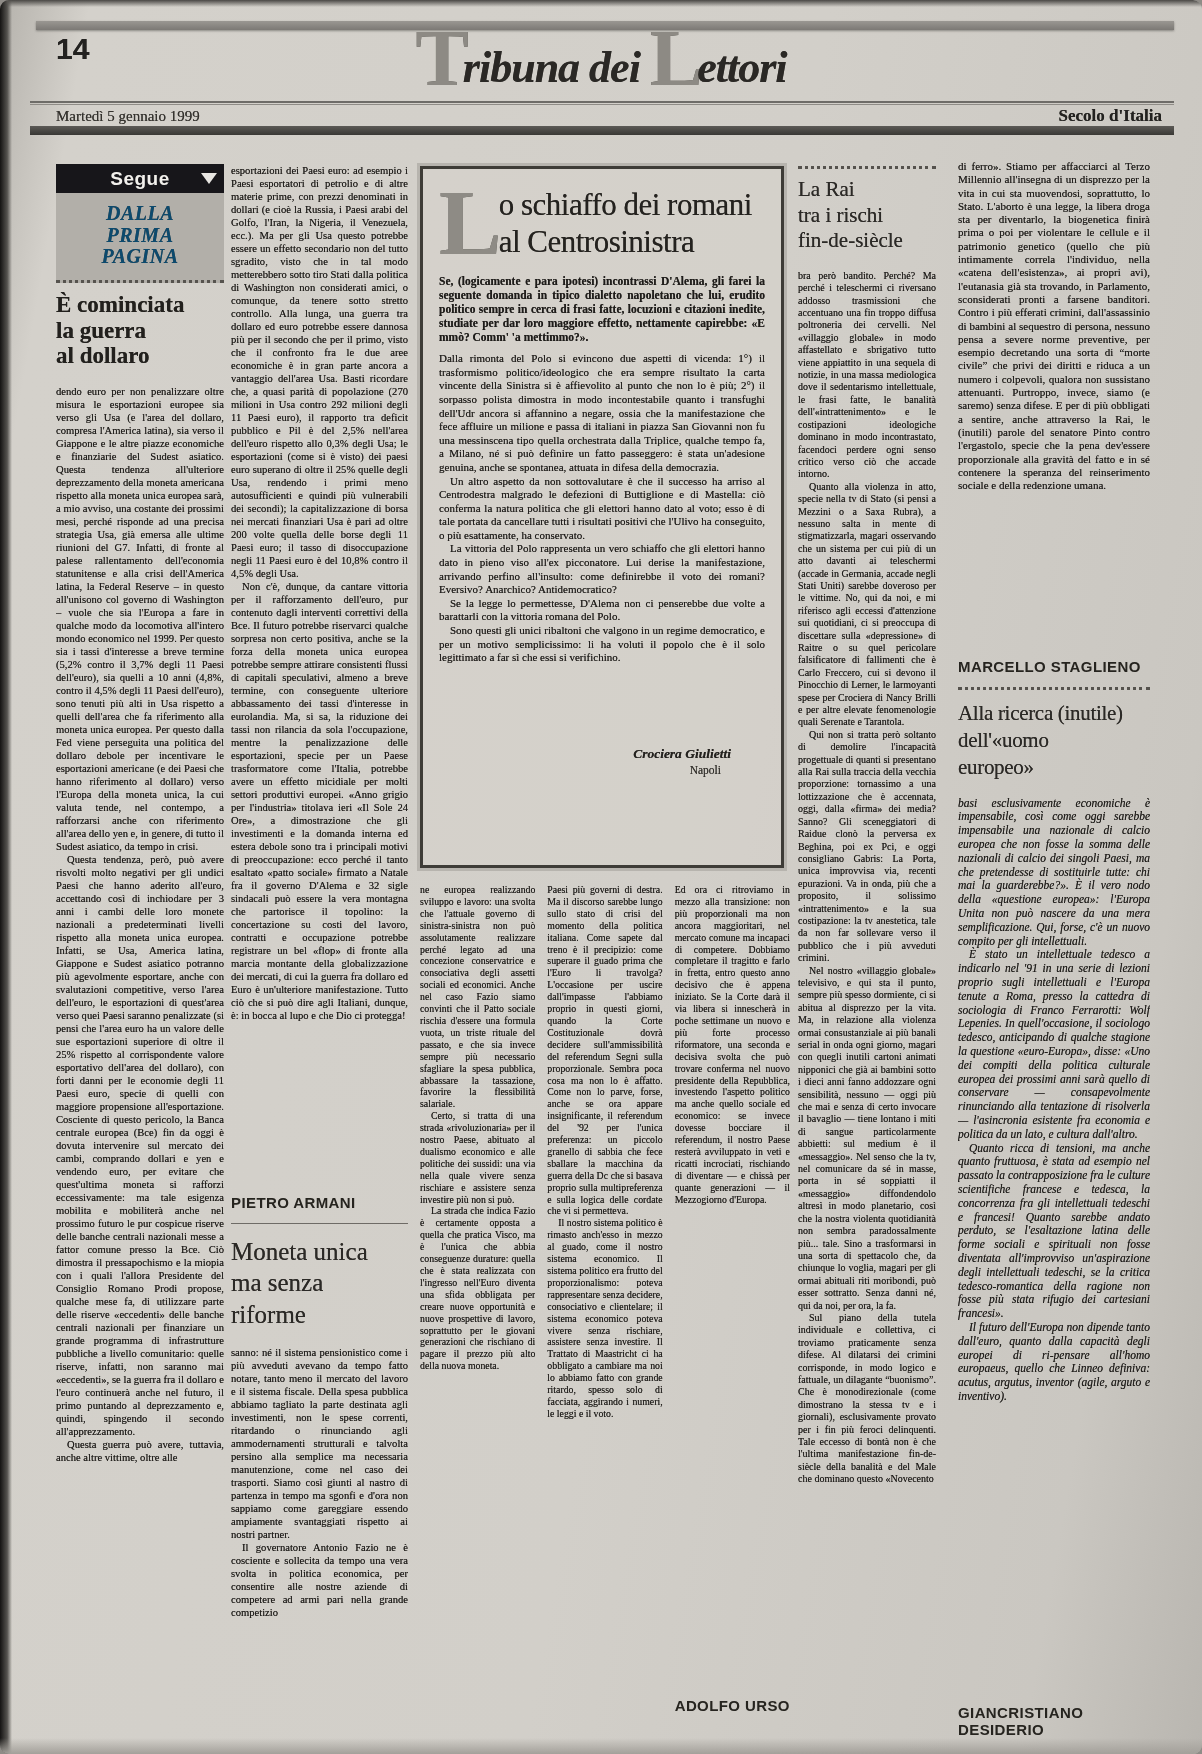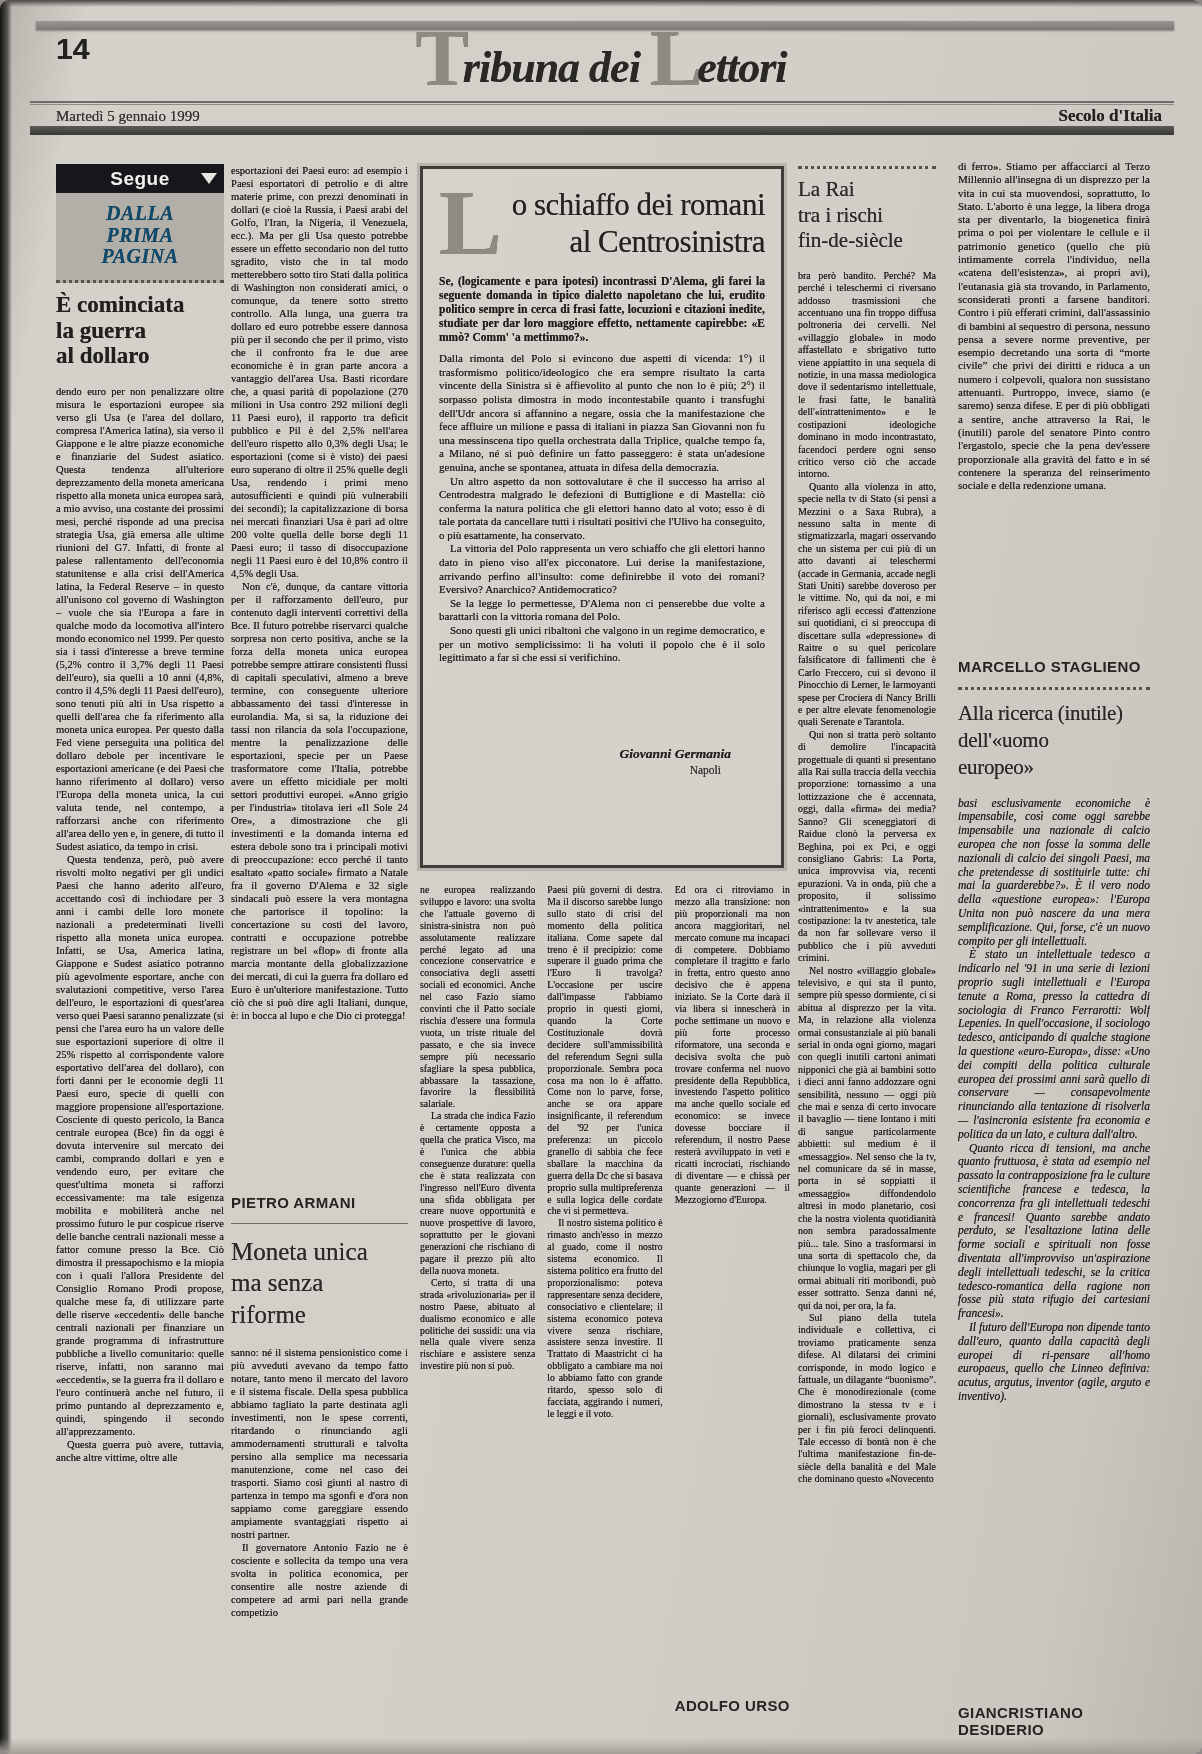--- a/index.html
+++ b/index.html
@@ -65,21 +65,21 @@
   .hl-moneta .hl-line { font-size:25px; line-height:1.25; color:#2b2926; }
   .col2-moneta { margin-top:16px; flex:1; overflow:hidden; font-size:10.6px; line-height:13px; }
 
   
   .center-box { position:absolute; left:420px; top:166px; width:364px; height:702px;
                 border:3px solid #3e3c37; box-shadow:0 0 0 3px #b7b4ae; background:rgba(214,211,205,.45);
                 padding:14px 16px 10px; }
   .cb-head { display:flex; align-items:flex-start; }
   .cb-drop { font-size:94px; line-height:.72; color:#8e8b85; font-weight:bold; letter-spacing:-3px;
              padding-top:6px; }
-  .cb-titles { flex:1; text-align:right; padding-top:4px; }
+  .cb-titles { flex:1; text-align:left; padding-top:4px; }
   .cb-titles .hl-line { font-size:31px; line-height:1.18; color:#24221f; letter-spacing:-.5px; }
   .cb-intro { margin-top:14px; font-weight:bold; font-size:11.5px; line-height:14px; text-align:justify; }
   .cb-body { margin-top:8px; font-size:11px; line-height:13.6px; height:386px; overflow:hidden; }
   .cb-sig { margin-top:8px; text-align:right; padding-right:34px; }
   .cb-sig-name { font-weight:bold; font-style:italic; font-size:13.5px; color:#24221f; }
   .cb-sig-loc { font-size:11.5px; padding-right:10px; margin-top:2px; color:#34322e; }
 
   
   .lower-mid { position:absolute; left:420px; top:884px; width:370px; height:828px;
                display:flex; gap:12px; }
@@ -179,31 +179,31 @@
     </div>
     <div class="cb-intro txt">Se, (logicamente e para ipotesi) incontrassi D'Alema, gli farei la seguente domanda in tipico dialetto napoletano che lui, erudito politico sempre in cerca di frasi fatte, locuzioni e citazioni inedite, studiate per dar loro maggiore effetto, nettamente capirebbe: «E mmò? Comm' 'a mettimmo?».</div>
     <div class="cb-body body-text txt">
         <p>Dalla rimonta del Polo si evincono due aspetti di vicenda: 1°) il trasformismo politico/ideologico che era sempre risultato la carta vincente della Sinistra si è affievolito al punto che non lo è più; 2°) il sorpasso polista dimostra in modo incontestabile quanto i transfughi dell'Udr ancora si affannino a negare, ossia che la manifestazione che fece affluire un milione e passa di italiani in piazza San Giovanni non fu una messinscena tipo quella orchestrata dalla Triplice, qualche tempo fa, a Milano, né si può definire un fatto passeggero: è stata un'adesione genuina, anche se spontanea, attuata in difesa della democrazia.</p>
         <p>Un altro aspetto da non sottovalutare è che il successo ha arriso al Centrodestra malgrado le defezioni di Buttiglione e di Mastella: ciò conferma la natura politica che gli elettori hanno dato al voto; esso è di tale portata da cancellare tutti i risultati positivi che l'Ulivo ha conseguito, o più esattamente, ha conservato.</p>
         <p>La vittoria del Polo rappresenta un vero schiaffo che gli elettori hanno dato in pieno viso all'ex picconatore. Lui derise la manifestazione, arrivando perfino all'insulto: come definirebbe il voto dei romani? Eversivo? Anarchico? Antidemocratico?</p>
         <p>Se la legge lo permettesse, D'Alema non ci penserebbe due volte a barattarli con la vittoria romana del Polo.</p>
         <p>Sono questi gli unici ribaltoni che valgono in un regime democratico, e per un motivo semplicissimo: li ha voluti il popolo che è il solo legittimato a far sì che essi si verifichino.</p>
       </div>
     <div class="cb-sig">
-      <div class="cb-sig-name txt">Giovanni Germania</div>
+      <div class="cb-sig-name txt">Crociera Giulietti</div>
       <div class="cb-sig-loc txt">Napoli</div>
     </div>
   </div>
 
   <div class="lower-mid">
     <div class="lm-col">
       <div class="body-text txt">
           <p>ne europea realizzando sviluppo e lavoro: una svolta che l'attuale governo di sinistra-sinistra non può assolutamente realizzare perché legato ad una concezione conservatrice e consociativa degli assetti sociali ed economici. Anche nel caso Fazio siamo convinti che il Patto sociale rischia d'essere una formula vuota, un triste rituale del passato, e che sia invece sempre più necessario sfagliare la spesa pubblica, abbassare la tassazione, favorire la flessibilità salariale.</p>
+          <p>Certo, si tratta di una strada «rivoluzionaria» per il nostro Paese, abituato al dualismo economico e alle politiche dei sussidi: una via nella quale vivere senza rischiare e assistere senza investire più non si può.</p>
           <p>La strada che indica Fazio è certamente opposta a quella che pratica Visco, ma è l'unica che abbia conseguenze durature: quella che è stata realizzata con l'ingresso nell'Euro diventa una sfida obbligata per creare nuove opportunità e nuove prospettive di lavoro, soprattutto per le giovani generazioni che rischiano di pagare il prezzo più alto della nuova moneta.</p>
-          <p>Certo, si tratta di una strada «rivoluzionaria» per il nostro Paese, abituato al dualismo economico e alle politiche dei sussidi: una via nella quale vivere senza rischiare e assistere senza investire più non si può.</p>
         </div>
     </div>
     <div class="lm-col">
       <div class="body-text txt">
           <p>Paesi più governi di destra. Ma il discorso sarebbe lungo sullo stato di crisi del momento della politica italiana. Come sapete dal treno è il precipizio: come superare il guado prima che l'Euro li travolga? L'occasione per uscire dall'impasse l'abbiamo proprio in questi giorni, quando la Corte Costituzionale dovrà decidere sull'ammissibilità del referendum Segni sulla proporzionale. Sembra poca cosa ma non lo è affatto. Come non lo parve, forse, anche se ora appare insignificante, il referendum del '92 per l'unica preferenza: un piccolo granello di sabbia che fece sballare la macchina da guerra della Dc che si basava proprio sulla multipreferenza e sulla logica delle cordate che vi si permetteva.</p>
           <p>Il nostro sistema politico è rimasto anch'esso in mezzo al guado, come il nostro sistema economico. Il sistema politico era frutto del proporzionalismo: poteva rappresentare senza decidere, consociativo e clientelare; il sistema economico poteva vivere senza rischiare, assistere senza investire. Il Trattato di Maastricht ci ha obbligato a cambiare ma noi lo abbiamo fatto con grande ritardo, spesso solo di facciata, aggirando i numeri, le leggi e il voto.</p>
         </div>
     </div>
     <div class="lm-col">
       <div class="body-text txt">

